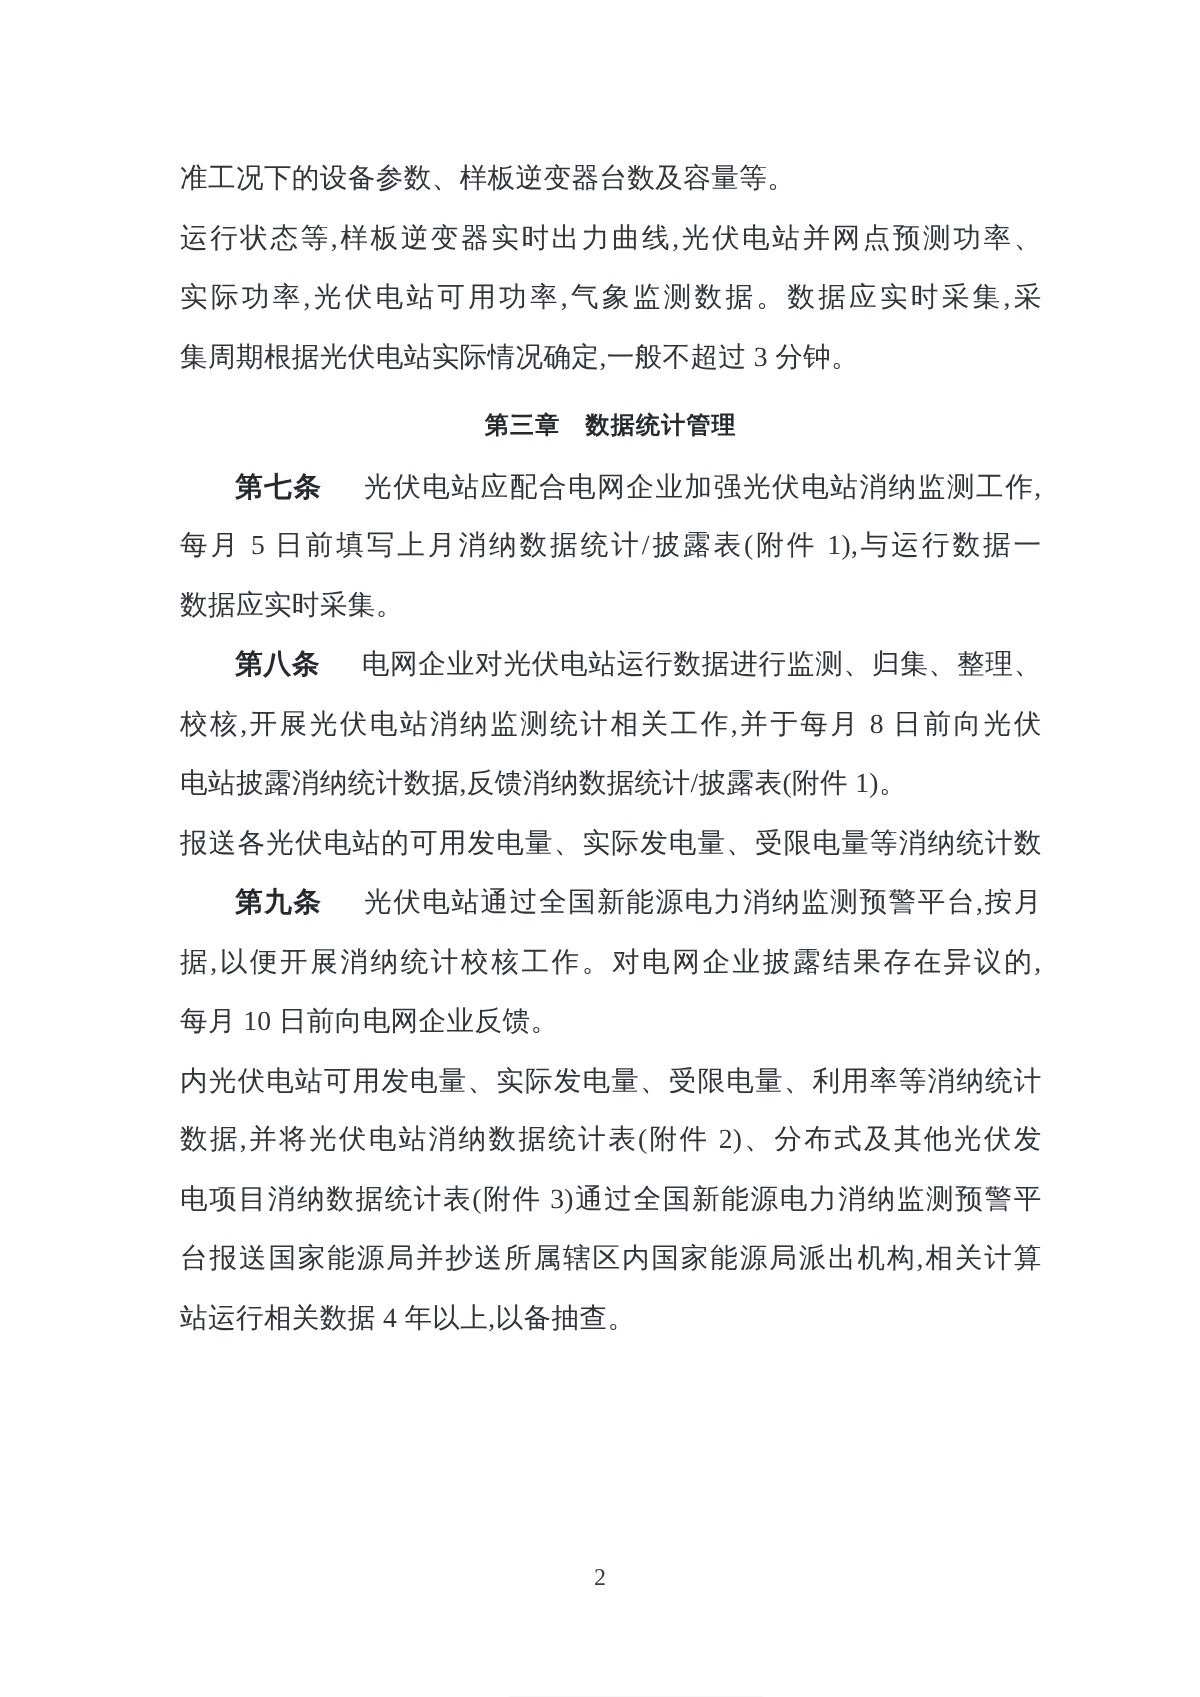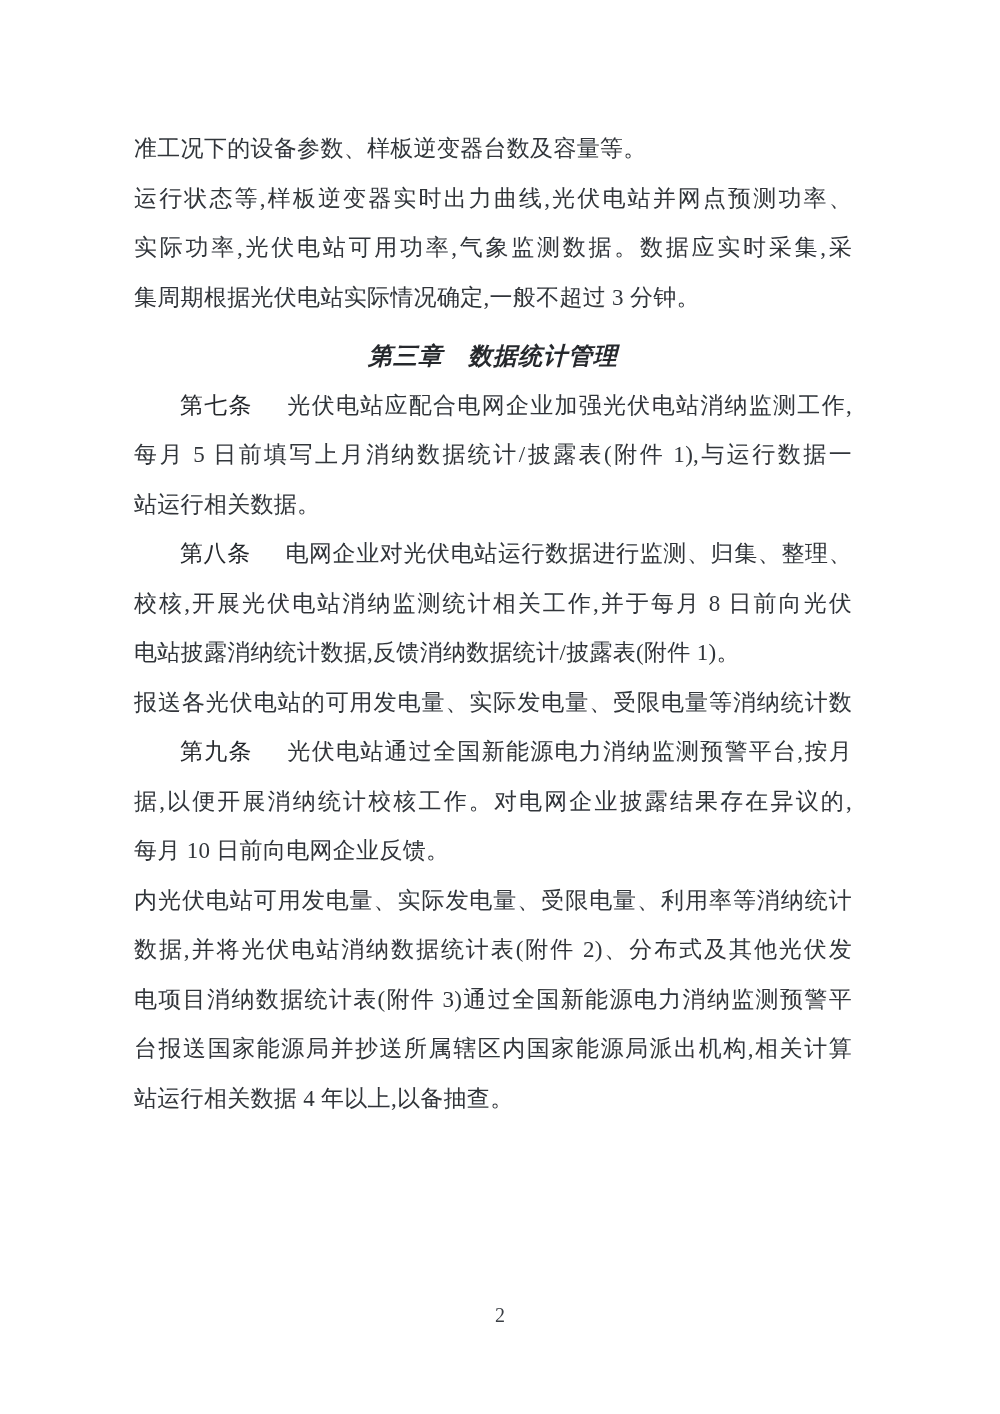--- a/index.html
+++ b/index.html
@@ -12,56 +12,55 @@
     width: 1000px;
     height: 1414px;
     margin: 0 auto;
     background: #ffffff;
     color: #31353a;
     font-family: "Liberation Serif", "DejaVu Serif", serif;
     overflow: hidden;
   }
   .content {
     position: absolute;
-    left: 134px;
+    left: 150px;
     top: 124px;
     width: 718px;
   }
   .ln {
     font-size: 23px;
     line-height: 49.5px;
     text-align: justify;
     text-align-last: justify;
     white-space: nowrap;
     letter-spacing: 0.3px;
   }
   .ln.last {
     text-align: left;
     text-align-last: left;
   }
   .ln.ind {
     text-indent: 2em;
   }
   .lbl {
     font-family: "Liberation Sans", "DejaVu Sans", sans-serif;
-    font-weight: 400;
+    font-weight: 700;
     color: #26292d;
     margin-right: 1.5em;
     margin-top: 30px;
   }
   .chapter {
-    font-size: 24px;
+    font-size: 20px;
     line-height: 49.5px;
     margin-top: 9px;
     text-align: center;
     font-weight: 700;
     font-family: "Liberation Sans", "DejaVu Sans", sans-serif;
     color: #26292d;
     letter-spacing: 1px;
-    font-style: italic;
   }
   .footer {
     position: absolute;
     left: 0;
     top: 1302px;
     width: 100%;
     text-align: center;
     font-size: 20px;
     line-height: 26px;
     color: #3a3e44;
@@ -76,21 +75,21 @@
     <div class="ln last">准工况下的设备参数、样板逆变器台数及容量等。</div>
 
     <div class="ln">运行状态等,样板逆变器实时出力曲线,光伏电站并网点预测功率、</div>
     <div class="ln">实际功率,光伏电站可用功率,气象监测数据。数据应实时采集,采</div>
     <div class="ln last">集周期根据光伏电站实际情况确定,一般不超过 3 分钟。</div>
 
     <div class="chapter">第三章　数据统计管理</div>
 
     <div class="ln ind"><span class="lbl">第七条</span><span>光伏电站应配合电网企业加强光伏电站消纳监测工作,</span></div>
     <div class="ln">每月 5 日前填写上月消纳数据统计/披露表(附件 1),与运行数据一</div>
-    <div class="ln last">站运行相关数据。</div>
+    <div class="ln last">数据应实时采集。</div>
 
     <div class="ln ind"><span class="lbl">第八条</span><span>电网企业对光伏电站运行数据进行监测、归集、整理、</span></div>
     <div class="ln">校核,开展光伏电站消纳监测统计相关工作,并于每月 8 日前向光伏</div>
     <div class="ln last">电站披露消纳统计数据,反馈消纳数据统计/披露表(附件 1)。</div>
 
     <div class="ln">报送各光伏电站的可用发电量、实际发电量、受限电量等消纳统计数</div>
     <div class="ln ind"><span class="lbl">第九条</span><span>光伏电站通过全国新能源电力消纳监测预警平台,按月</span></div>
     <div class="ln">据,以便开展消纳统计校核工作。对电网企业披露结果存在异议的,</div>
     <div class="ln last">每月 10 日前向电网企业反馈。</div>
 

